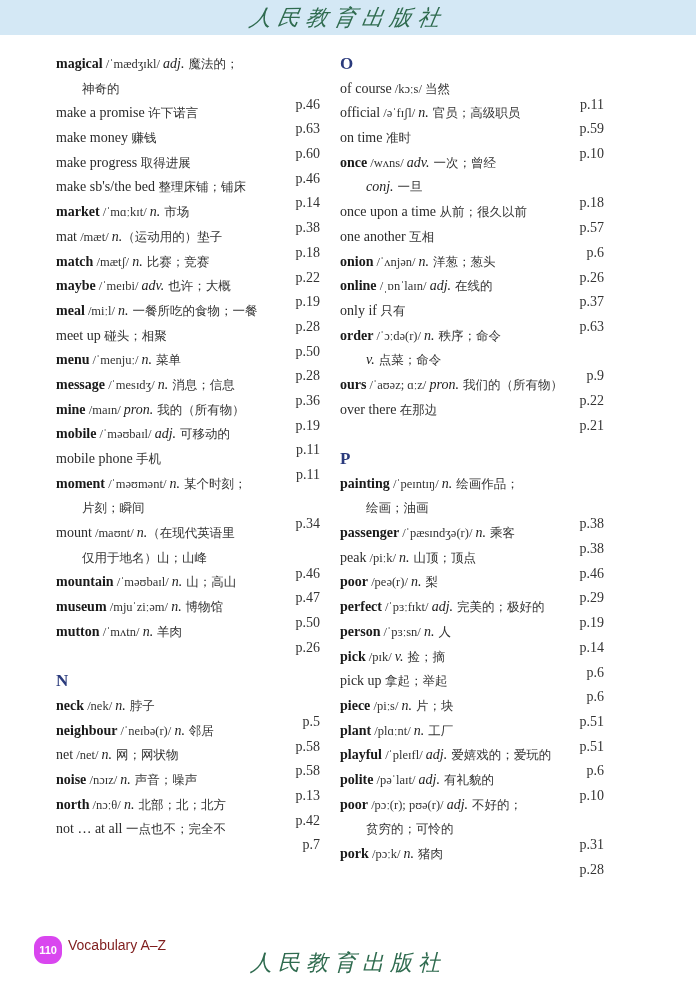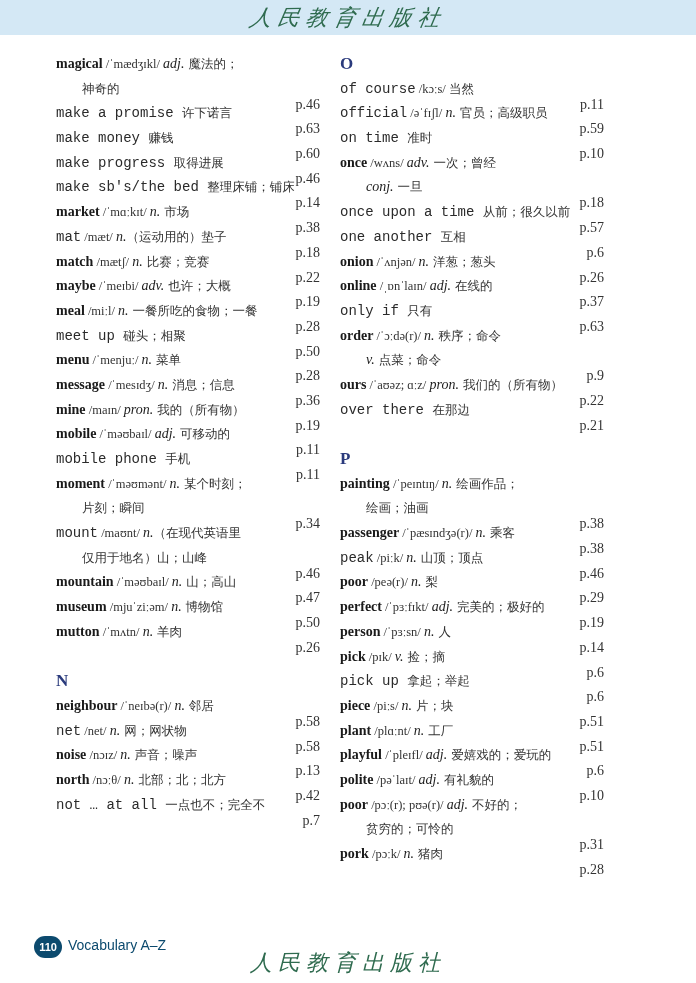--- a/index.html
+++ b/index.html
@@ -32,42 +32,42 @@
       height: 24.7px;
       line-height: 24.7px;
       font-size: 14px;
       white-space: nowrap;
     }
     .line.indent { padding-left: 26px; }
     .line .hw { font-weight: bold; color: #1a1a1a; }
     .line .phon { font-size: 12.5px; color: #333; }
     .line .pos { font-style: italic; color: #222; }
     .line .zh { font-family: "DejaVu Sans", sans-serif; font-size: 12.5px; color: #333; }
-    .line .plain { color: #2a2a2a; font-family: Liberation Mono, monospace; }
+    .line .plain { color: #2a2a2a; }
     .line .page {
       position: absolute; right: 0; top: 16px;
       color: #333;
     }
 
     .section-letter {
       height: 24.7px; line-height: 24.7px;
       font-size: 17px; font-weight: bold; color: #2a3a7c;
     }
     .spacer { height: 24.7px; }
 
     .footer-badge {
       position: absolute; left: 34px; top: 936px;
-      width: 28px; height: 22px; border-radius: 11px;
-      background: #0c4a6e; color: #fff;
+      width: 28px; height: 28px; border-radius: 11px;
+      background: #d946ef; color: #fff;
       font-family: "Liberation Sans", sans-serif; font-weight: bold; font-size: 11px;
       display: flex; align-items: center; justify-content: center;
     }
     .footer-title {
       position: absolute; left: 68px; top: 937px;
-      font-family: "Liberation Sans", sans-serif; font-size: 14px; color: #0c4a6e;
+      font-family: "Liberation Sans", sans-serif; font-size: 14px; color: #7f1d1d;
     }
     .footer-logo {
       position: absolute; left: 0; top: 948px; width: 696px; text-align: center;
     }
   </style>
 </head>
 <body>
 
 <div class="top-band">
   <span class="publisher-logo">人民教育出版社</span>
@@ -94,20 +94,21 @@
       <div class="line"><span class="plain">mobile phone </span><span class="zh">手机</span><span class="page">p.11</span></div>
       <div class="line"><span class="hw">moment</span><span class="phon"> /ˈməʊmənt/ </span><span class="pos">n.</span><span class="zh"> 某个时刻；</span></div>
       <div class="line indent"><span class="zh">片刻；瞬间</span><span class="page">p.34</span></div>
       <div class="line"><span class="plain">mount</span><span class="phon"> /maʊnt/ </span><span class="pos">n.</span><span class="zh">（在现代英语里</span></div>
       <div class="line indent"><span class="zh">仅用于地名）山；山峰</span><span class="page">p.46</span></div>
       <div class="line"><span class="hw">mountain</span><span class="phon"> /ˈməʊbaɪl/ </span><span class="pos">n.</span><span class="zh"> 山；高山</span><span class="page">p.47</span></div>
       <div class="line"><span class="hw">museum</span><span class="phon"> /mjuˈziːəm/ </span><span class="pos">n.</span><span class="zh"> 博物馆</span><span class="page">p.50</span></div>
       <div class="line"><span class="hw">mutton</span><span class="phon"> /ˈmʌtn/ </span><span class="pos">n.</span><span class="zh"> 羊肉</span><span class="page">p.26</span></div>
       <div class="spacer"></div>
       <div class="section-letter">N</div>
+      <div class="line"><span class="hw">neck</span><span class="phon"> /nek/ </span><span class="pos">n.</span><span class="zh"> 脖子</span><span class="page">p.5</span></div>
       <div class="line"><span class="hw">neighbour</span><span class="phon"> /ˈneɪbə(r)/ </span><span class="pos">n.</span><span class="zh"> 邻居</span><span class="page">p.58</span></div>
       <div class="line"><span class="plain">net</span><span class="phon"> /net/ </span><span class="pos">n.</span><span class="zh"> 网；网状物</span><span class="page">p.58</span></div>
       <div class="line"><span class="hw">noise</span><span class="phon"> /nɔɪz/ </span><span class="pos">n.</span><span class="zh"> 声音；噪声</span><span class="page">p.13</span></div>
       <div class="line"><span class="hw">north</span><span class="phon"> /nɔːθ/ </span><span class="pos">n.</span><span class="zh"> 北部；北；北方</span><span class="page">p.42</span></div>
       <div class="line"><span class="plain">not … at all </span><span class="zh">一点也不；完全不</span><span class="page">p.7</span></div>
     </div>
   <div class="col col-right" id="col-right">
       <div class="section-letter">O</div>
       <div class="line"><span class="plain">of course</span><span class="phon"> /kɔːs/ </span><span class="zh">当然</span><span class="page">p.11</span></div>
       <div class="line"><span class="plain">official</span><span class="phon"> /əˈfɪʃl/ </span><span class="pos">n.</span><span class="zh"> 官员；高级职员</span><span class="page">p.59</span></div>

